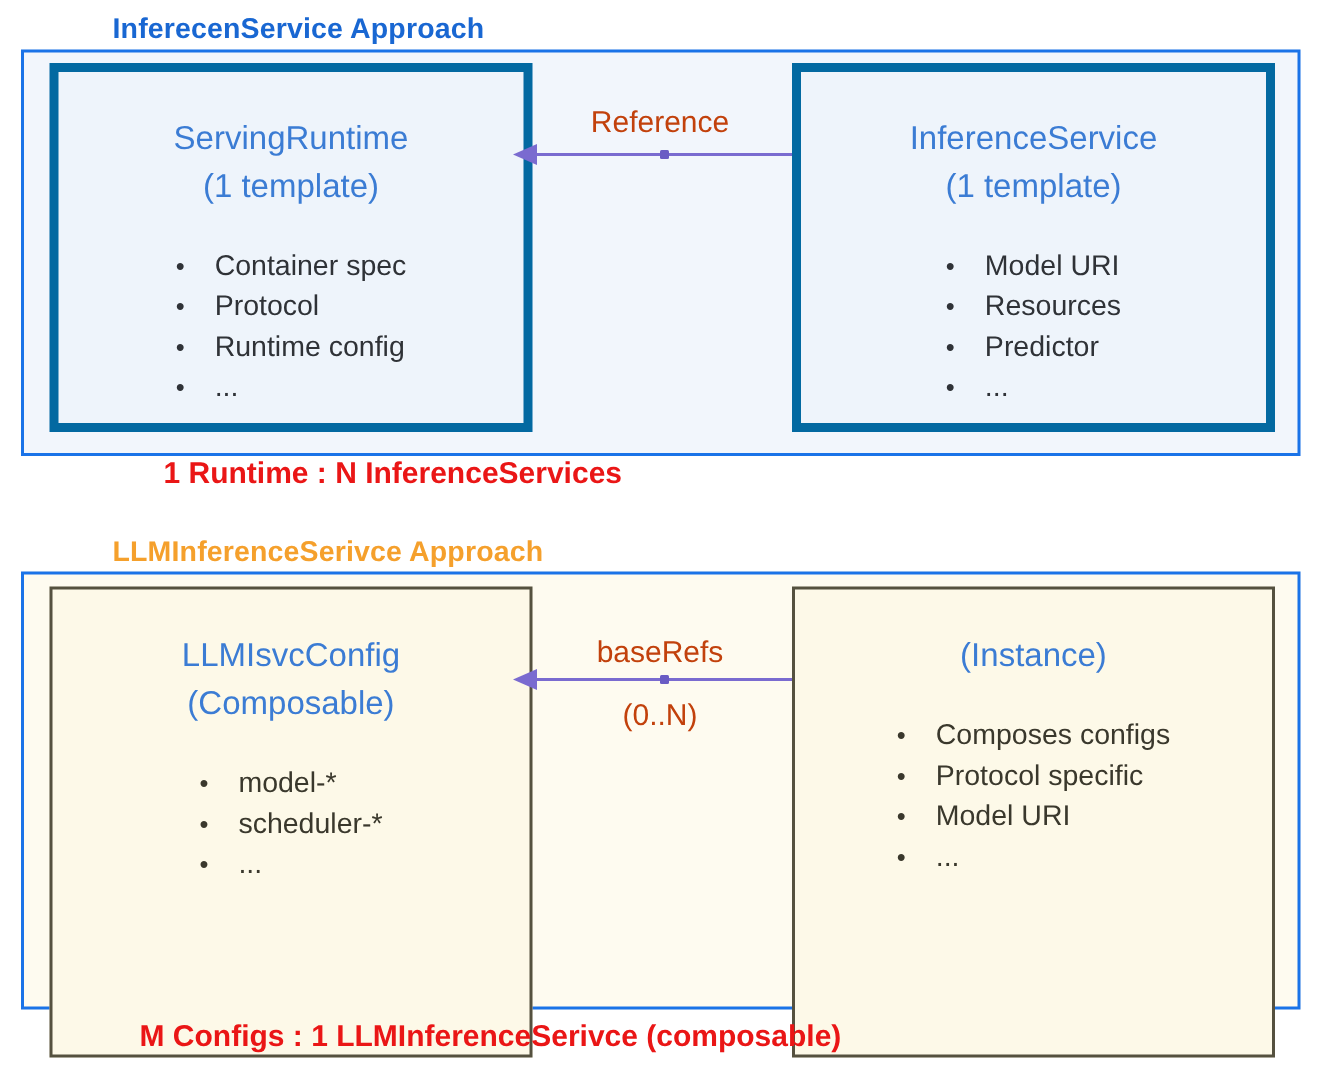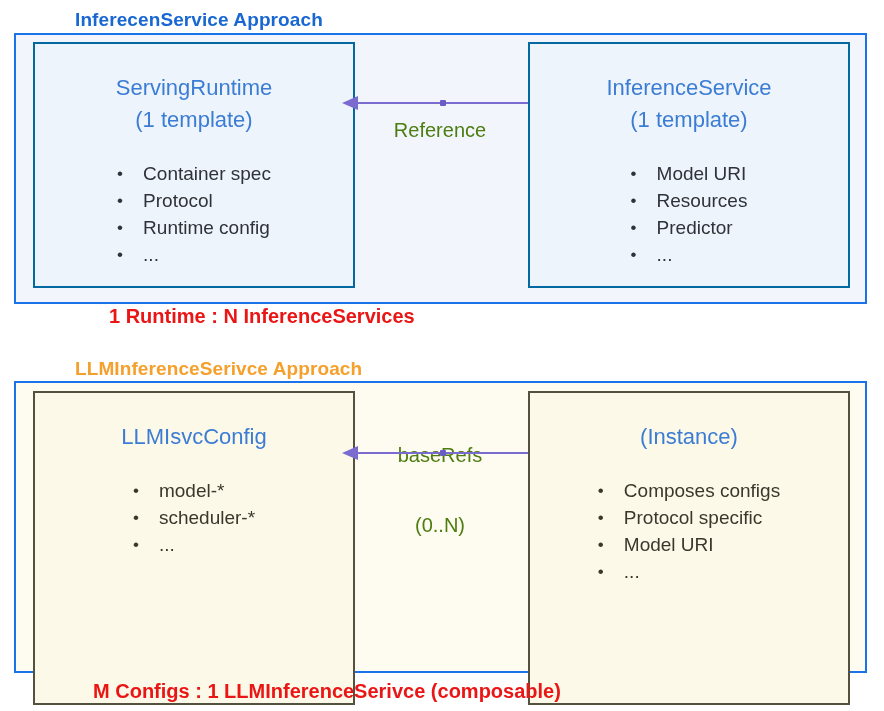--- a/index.html
+++ b/index.html
@@ -19,21 +19,21 @@
   .title-blue   { color: #1967d2; left: 75px; top: 9px; }
   .title-orange { color: #f5a02c; left: 75px; top: 358px; }
 
   
   .outer-box { border: 2px solid #1a73e8; }
   .outer-top    { left: 14px; top: 33px;  width: 853px; height: 271px; background: #f2f6fc; }
   .outer-bottom { left: 14px; top: 381px; width: 853px; height: 292px; background: #fefbf0; }
 
   
   .inner-box { width: 322px; }
-  .inner-top    { border: 2px solid #0369a1; background: #eef4fb; top: 42px;  height: 246px; }
+  .inner-top    { border: 6px solid #0369a1; background: #eef4fb; top: 42px;  height: 246px; }
   .inner-bottom { border: 2px solid #55513f; background: #fdf9e8; top: 391px; height: 314px; }
   .pos-left  { left: 33px; }
   .pos-right { left: 528px; }
 
   .box-header {
     margin-top: 28px; text-align: center;
     font-size: 22px; line-height: 32px; color: #3b7cd4;
   }
   .box-list {
     list-style: none;
@@ -48,24 +48,24 @@
     content: "\2022";
     width: 10px; margin-right: 16px;
     font-size: 17px;
   }
   .list-dark { color: #2f3237; }
   .list-warm { color: #3a382c; }
 
   
   .arrow-label, .arrow-sublabel {
     left: 352px; width: 176px; text-align: center;
-    font-size: 20px; color: #4d7c0f; margin-top: 48px;
+    font-size: 20px; color: #c2410c;
   }
   .label-ref  { top: 71px; }
-  .label-base { top: 396px; }
+  .label-base { top: 424px; }
   .sublabel-base { top: 466px; }
 
   .arrow-line {
     left: 357px; width: 171px; height: 2px;
     background: #7a6bd0;
   }
   .line-top    { top: 102px; }
   .line-bottom { top: 452px; }
   .arrow-line .head {
     position: absolute; left: -15px; top: -6px;
@@ -145,20 +145,21 @@
 
 <div class="abs caption caption-top">1 Runtime : N InferenceServices</div>
 
 <div class="abs section-title title-orange">LLMInferenceSerivce Approach</div>
 
 <div class="abs outer-box outer-bottom"></div>
 
 <div class="abs inner-box inner-bottom pos-left">
   <div class="box-header">
     <div>LLMIsvcConfig</div>
+    <div>(Composable)</div>
   </div>
   <ul class="box-list list-warm">
     <li>
         <span>model-*</span>
       </li>
     <li>
         <span>scheduler-*</span>
       </li>
     <li>
         <span>...</span>

